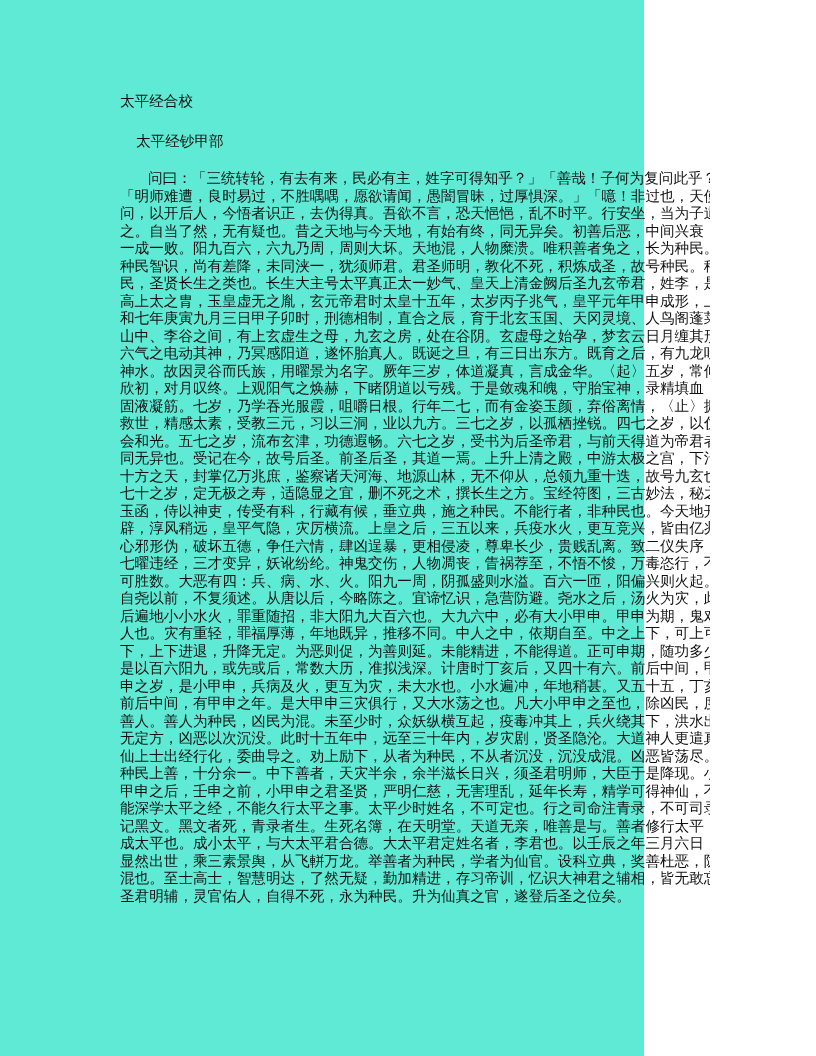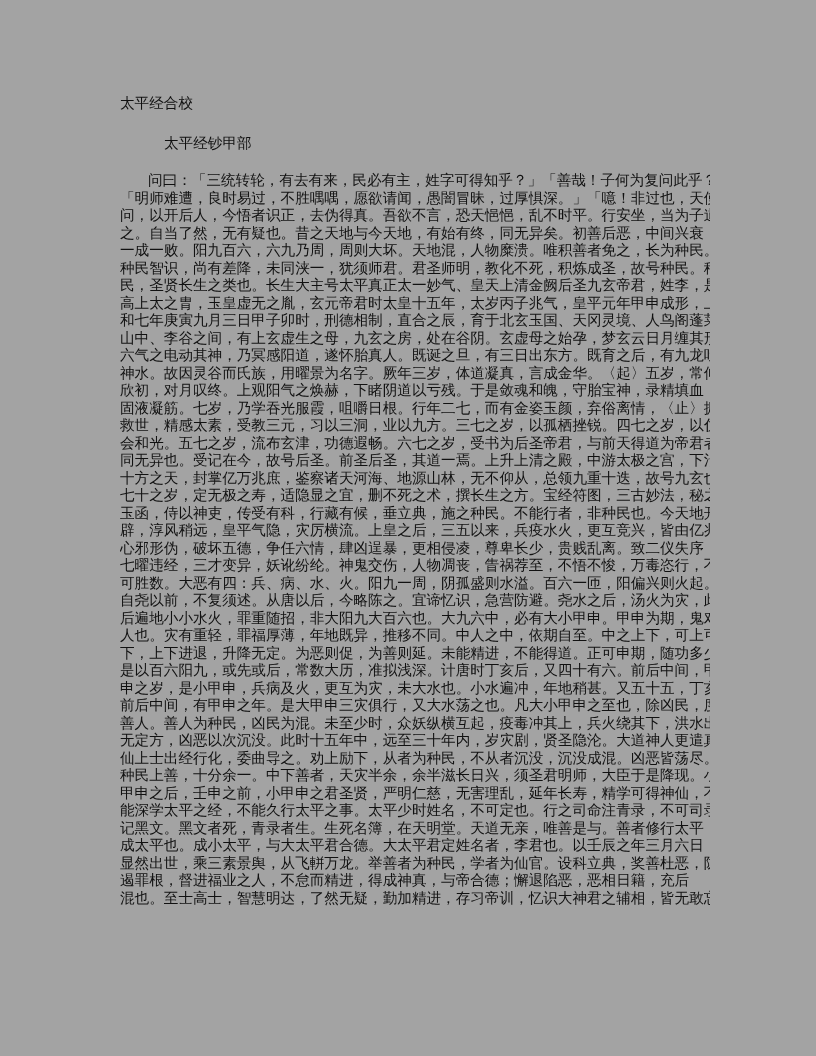--- a/index.html
+++ b/index.html
@@ -1,20 +1,20 @@
 <!DOCTYPE html>
 <html><head>
 <meta charset="utf-8">
 <style>
   html, body { margin:0; padding:0; background:#ffffff; }
   body { width:816px; height:1056px; position:relative; overflow:hidden;
          font-family:"DejaVu Serif", "Liberation Serif", serif; color:#111; }
-  .page { position:absolute; left:0; top:0; width:816px; height:1056px; background:#a3a3a3; }
+  .page { position:absolute; left:0; top:0; width:644px; height:1056px; background:#5eead4;font-family:Liberation Mono, monospace; }
   .title { position:absolute; left:120px; top:94px; font-size:14.6px; line-height:17px; white-space:nowrap; }
-  .sub { position:absolute; left:164px; font-size:14.6px; line-height:17px; white-space:nowrap;text-align:center; }
+  .sub { position:absolute; left:136px; font-size:14.6px; line-height:17px; white-space:nowrap;text-align:center; }
   .sub1 { top:134px; }
   .sub2 { top:152px; }
   .body { position:absolute; left:120px; top:171px; width:590px; font-size:14.6px; line-height:17.5px; }
   .line { display:block; height:17.5px; white-space:nowrap; text-align:justify; text-align-last:justify; overflow:hidden; }
   .line.first { padding-left:28px; }
   .line.last { text-align-last:left; }
   .line.short { text-align-last:left; }
 </style>
 </head>
 <body>
@@ -56,16 +56,16 @@
       <span class="line">前后中间，有甲申之年。是大甲申三灾俱行，又大水荡之也。凡大小甲申之至也，除凶民，度</span>
       <span class="line">善人。善人为种民，凶民为混。未至少时，众妖纵横互起，疫毒冲其上，兵火绕其下，洪水出</span>
       <span class="line">无定方，凶恶以次沉没。此时十五年中，远至三十年内，岁灾剧，贤圣隐沦。大道神人更遣真</span>
       <span class="line">仙上士出经行化，委曲导之。劝上励下，从者为种民，不从者沉没，沉没成混。凶恶皆荡尽。</span>
       <span class="line">种民上善，十分余一。中下善者，天灾半余，余半滋长日兴，须圣君明师，大臣于是降现。小</span>
       <span class="line">甲申之后，壬申之前，小甲申之君圣贤，严明仁慈，无害理乱，延年长寿，精学可得神仙，不</span>
       <span class="line">能深学太平之经，不能久行太平之事。太平少时姓名，不可定也。行之司命注青录，不可司录</span>
       <span class="line">记黑文。黑文者死，青录者生。生死名簿，在天明堂。天道无亲，唯善是与。善者修行太平，</span>
       <span class="line">成太平也。成小太平，与大太平君合德。大太平君定姓名者，李君也。以壬辰之年三月六日，</span>
       <span class="line">显然出世，乘三素景舆，从飞軿万龙。举善者为种民，学者为仙官。设科立典，奖善杜恶，防</span>
-      <span class="line short">遏罪根，督进福业之人，不怠而精进，得成神真，与帝合德；懈退陷恶，恶相日籍，充后</span>
       <span class="line">混也。至士高士，智慧明达，了然无疑，勤加精进，存习帝训，忆识大神君之辅相，皆无敢忘。</span>
+      <span class="line last">圣君明辅，灵官佑人，自得不死，永为种民。升为仙真之官，遂登后圣之位矣。</span>
     </div>
 </div>
 
 </body></html>

